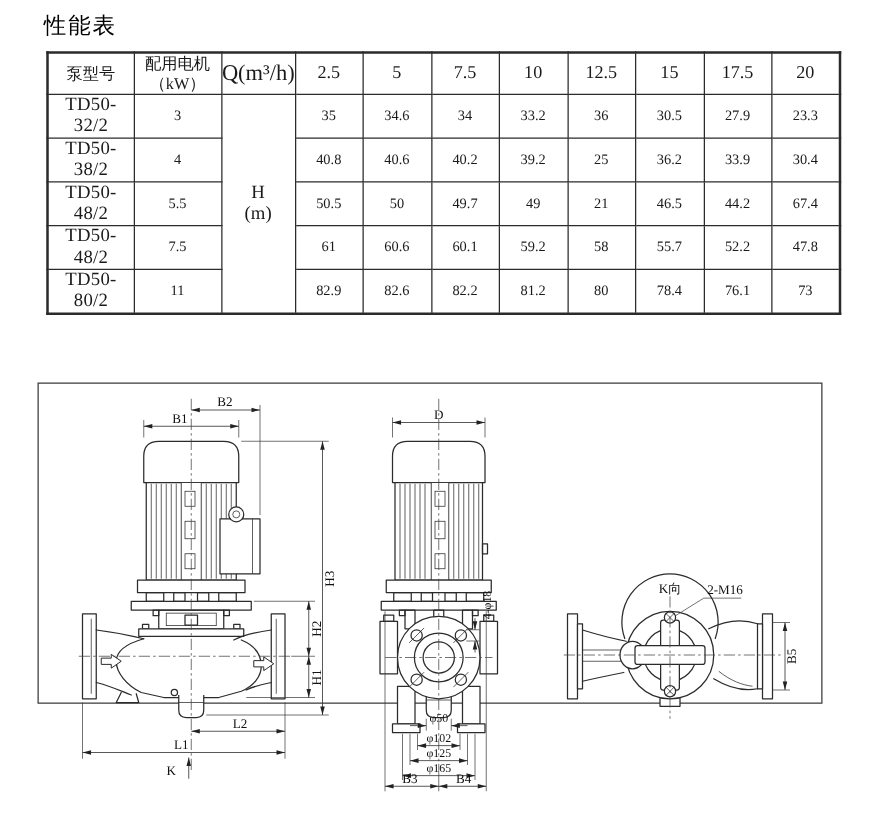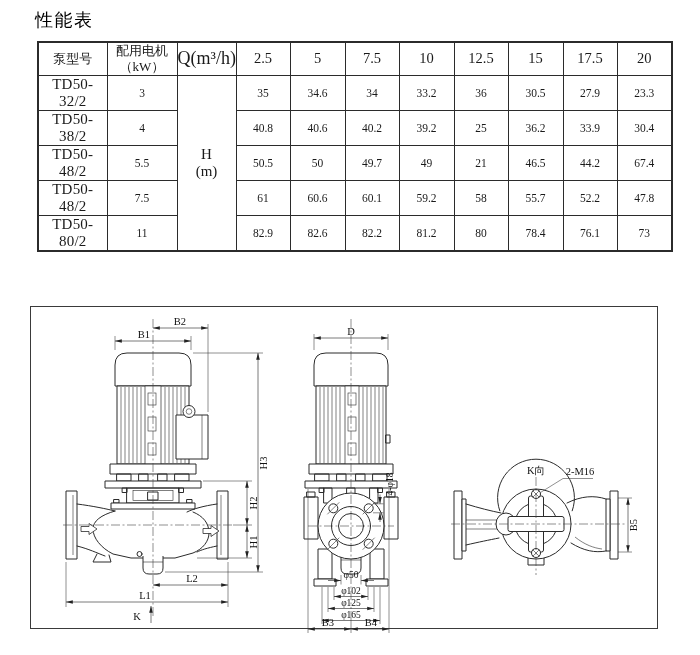--- a/index.html
+++ b/index.html
@@ -15,21 +15,21 @@
              padding:0;font-weight:400;color:#1a1a1a;overflow:hidden}
   tr.hdr{height:33px}
   tr.dr{height:22.8px}
   .h-cn{font-size:13px;line-height:1.18}
   .qh{font-size:18px}
   .fv{font-size:14.5px}
   .model{font-size:15px;letter-spacing:.2px}
   .num{font-size:11.5px}
   .hm{font-size:15px;line-height:1.12}
 
-  .frame{position:absolute;left:30px;top:306px;width:628px;height:323px;
+  .frame{position:absolute;left:30px;top:306px;width:628px;height:257px;
          border:1.3px solid #3a3a3a;box-sizing:border-box;background:#fff}
   .frame svg{position:absolute;left:0;top:0}
 
   .ol{stroke:#2b2b2b;stroke-width:1;fill:none;stroke-linejoin:round;stroke-linecap:round}
   .olw{stroke:#2b2b2b;stroke-width:1;fill:#fff;stroke-linejoin:round}
   .thin{stroke:#2b2b2b;stroke-width:.6;fill:none}
   .cl{stroke:#444;stroke-width:.6;fill:none;stroke-dasharray:9 2.5 2 2.5}
   .dim{stroke:#333;stroke-width:.65;fill:none}
   .ext{stroke:#333;stroke-width:.55;fill:none}
   text.lbl{font-family:"Liberation Serif","DejaVu Serif",serif;font-size:10.5px;fill:#111;stroke:none}

